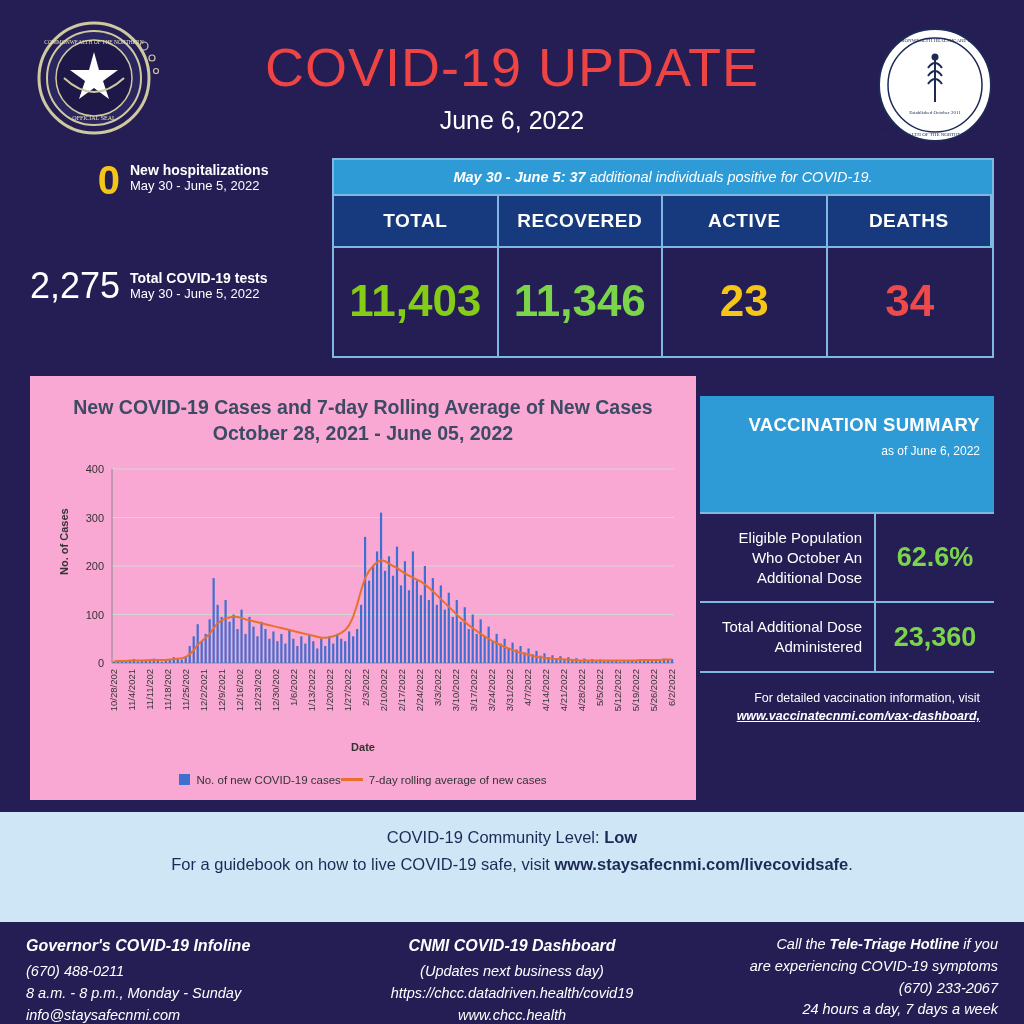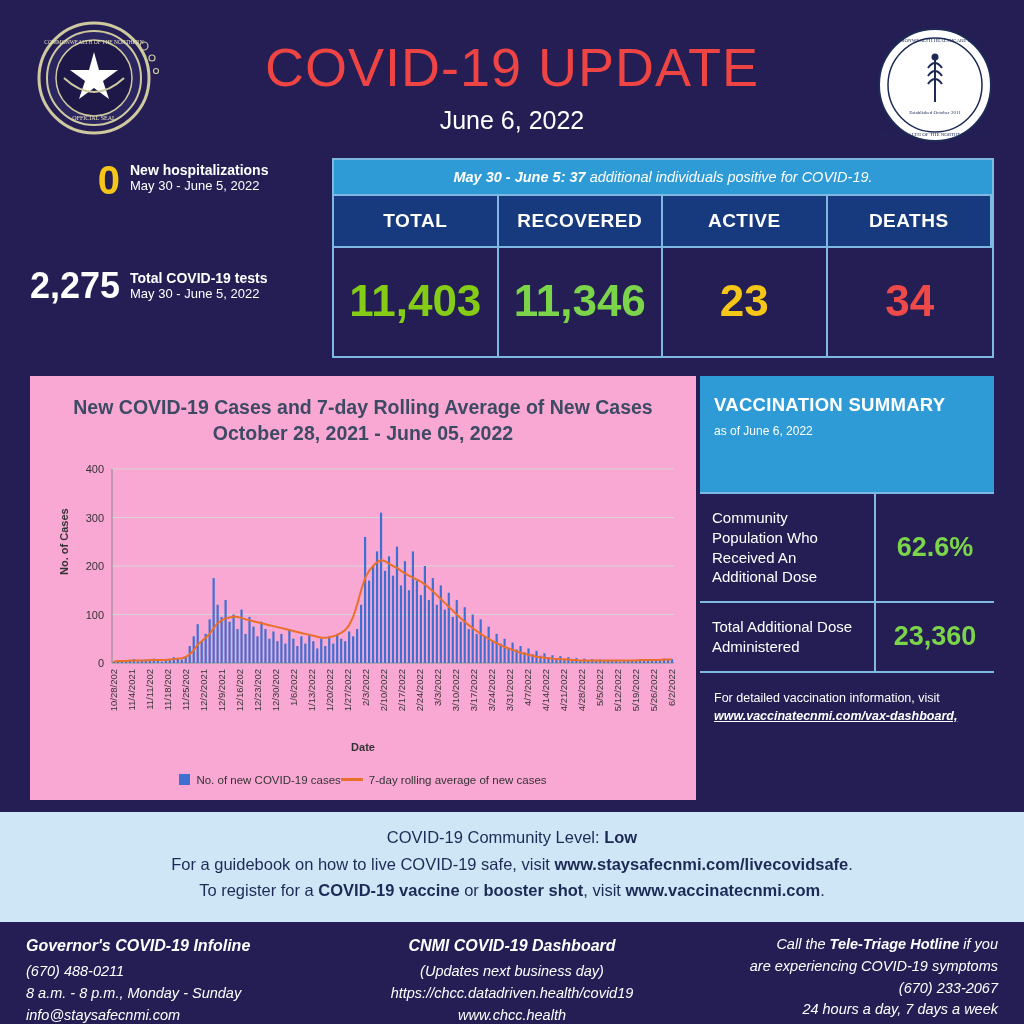--- a/index.html
+++ b/index.html
@@ -35,21 +35,21 @@
 
   
   .left-stats { position: absolute; left: 0px; top: 160px; width: 320px; }
   .stat-row { display: flex; align-items: flex-start; }
   .stat-num-hosp {
     color: #f5c518; font-size: 40px; font-weight: bold; line-height: 1;
     width: 130px; text-align: right; padding-right: 10px;
   }
   .stat-num-tests {
     color: #ffffff; font-size: 36px; line-height: 1;
-    width: 130px; text-align: right; padding-right: 10px; font-weight: 700;
+    width: 130px; text-align: right; padding-right: 10px; font-weight: 400;
   }
   .stat-text { color: #ffffff; padding-top: 2px; }
   .stat-label { font-size: 14px; font-weight: bold; line-height: 1.15; }
   .stat-sub { font-size: 13px; font-weight: 400; line-height: 1.2; }
   .tests-row { margin-top: 68px; }
 
   
   .summary {
     position: absolute; left: 332px; top: 158px; width: 662px;
     border: 2px solid #7fb8e0;
@@ -104,21 +104,21 @@
     display: inline-block; width: 11px; height: 11px; background: #3f6fd1;
     margin-right: 6px; vertical-align: -1px;
   }
   .legend span.sw-line {
     display: inline-block; width: 22px; height: 3px; background: #e8702a;
     margin-right: 6px; vertical-align: 3px;
   }
 
   
   .vax {
-    position: absolute; left: 700px; top: 376px; width: 294px; height: 424px;
+    position: absolute; left: 700px; top: 396px; width: 294px; height: 424px; text-align: right;
   }
   .vax-head {
     background: #2e9bd6; color: #ffffff; padding: 18px 14px 22px;
     height: 116px;
   }
   .vax-head .t {
     font-size: 18.5px; font-weight: bold; letter-spacing: .3px;
   }
   .vax-head .s { font-size: 12px; margin-top: 8px; }
   .vax-row {
@@ -434,41 +434,38 @@
       <div><span class="sw-line"></span><span>7-day rolling average of new cases</span></div>
     </div>
   </div>
 
   <div class="vax">
     <div class="vax-head">
       <div class="t">VACCINATION SUMMARY</div>
       <div class="s">as of June 6, 2022</div>
     </div>
     <div class="vax-row">
-      <div class="lbl">Community Population Who Received An Additional Dose</div>
+      <div class="lbl">Eligible Population Who October An Additional Dose</div>
       <div class="val">62.6%</div>
     </div>
     <div class="vax-row">
       <div class="lbl">Total Additional Dose Administered</div>
       <div class="val">23,360</div>
     </div>
     <div class="vax-foot">
       <span>For detailed vaccination information, visit </span><span class="link">www.vaccinatecnmi.com/vax-dashboard,</span>
     </div>
   </div>
 
   <div class="band">
     <div>
       <span>COVID-19 Community Level: </span><b>Low</b>
     </div>
     <div>
       <span>For a guidebook on how to live COVID-19 safe, visit </span><b>www.staysafecnmi.com/livecovidsafe</b><span>.</span>
-    </div>
-    <div>
-      <span>To register for a </span><b>COVID-19 vaccine</b><span> or </span><b>booster shot</b><span>, visit </span><b>www.vaccinatecnmi.com</b><span>.</span>
     </div>
   </div>
 
   <div class="footer">
     <div class="fcol left">
       <div class="h">Governor's COVID-19 Infoline</div>
       <div class="i">(670) 488-0211</div>
       <div class="i">8 a.m. - 8 p.m., Monday - Sunday</div>
       <div class="i">info@staysafecnmi.com</div>
     </div>

